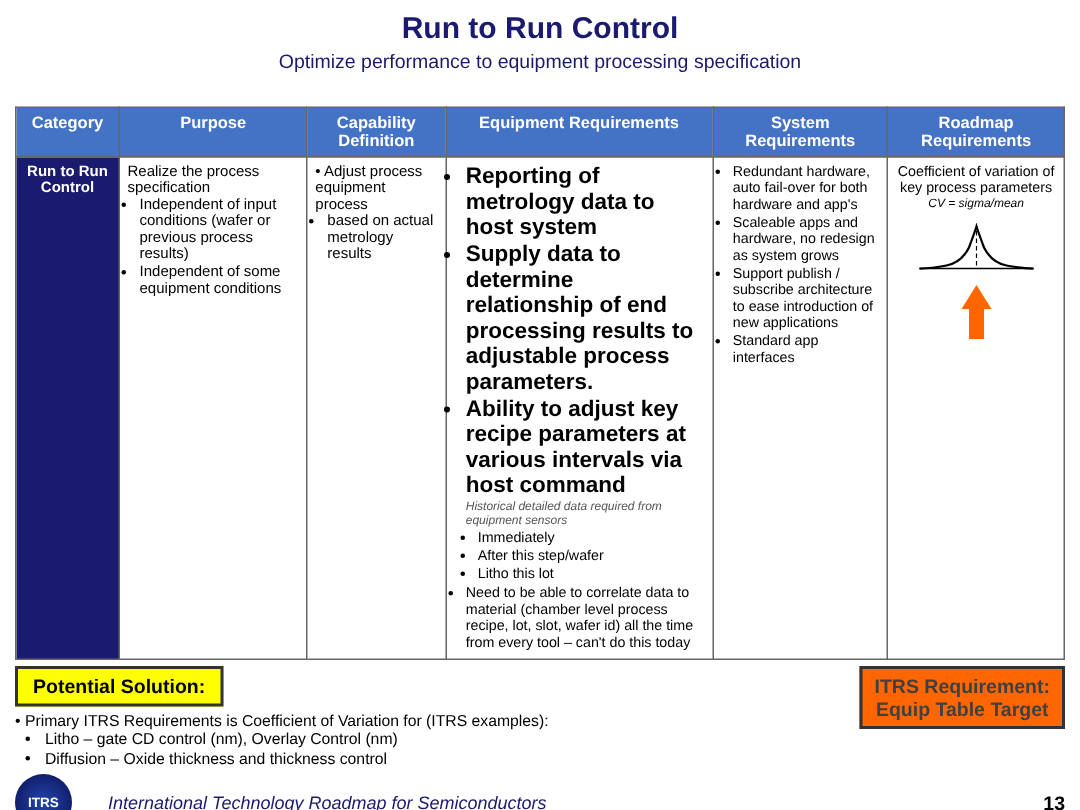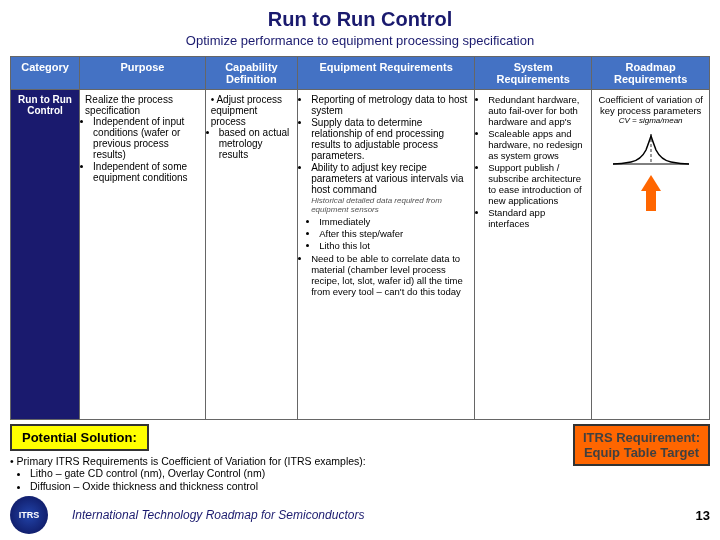--- a/index.html
+++ b/index.html
@@ -23,21 +23,21 @@
       text-align: center;
       font-size: 20px;
       font-weight: bold;
       color: #1a1a6e;
       margin-bottom: 2px;
     }
     .subtitle {
       text-align: center;
       font-size: 13px;
       color: #1a1a6e;
-      margin-bottom: 8px;
+      margin-bottom: 23px;
     }
     .main-table {
       border-collapse: collapse;
       width: 100%;
       flex: 1;
     }
     .main-table th, .main-table td {
       border: 1px solid #666;
       padding: 4px 5px;
       vertical-align: top;
@@ -167,21 +167,21 @@
             <li>Independent of some equipment conditions</li>
           </ul>
         </td>
         <td class="col-capability">
           <span>• <span>Adjust process equipment process</span></span>
           <ul>
             <li>based on actual metrology results</li>
           </ul>
         </td>
         <td class="col-equipment">
-          <ul style="font-size:10px;">
+          <ul style="font-size:15px;font-weight:bold;">
             <li>Reporting of metrology data to host system</li>
             <li>Supply data to determine relationship of end processing results to adjustable process parameters.</li>
             <li style="margin-bottom:1px;">Ability to adjust key recipe parameters at various intervals via host command</li>
           </ul>
           <div style="margin-left:8px; font-size:8px; color:#555; font-style:italic; margin-bottom:2px;">Historical detailed data required from equipment sensors</div>
           <ul style="font-size:9.5px; margin-left: 16px; list-style: disc;">
             <li>Immediately</li>
             <li>After this step/wafer</li>
             <li>Litho this lot</li>
           </ul>

